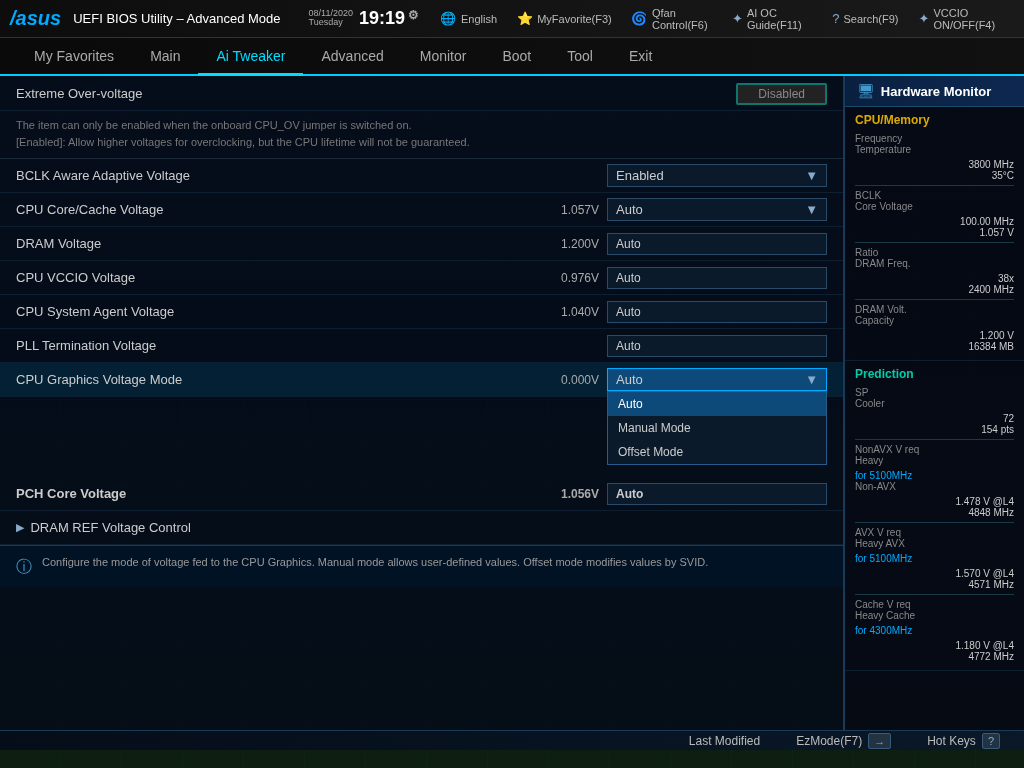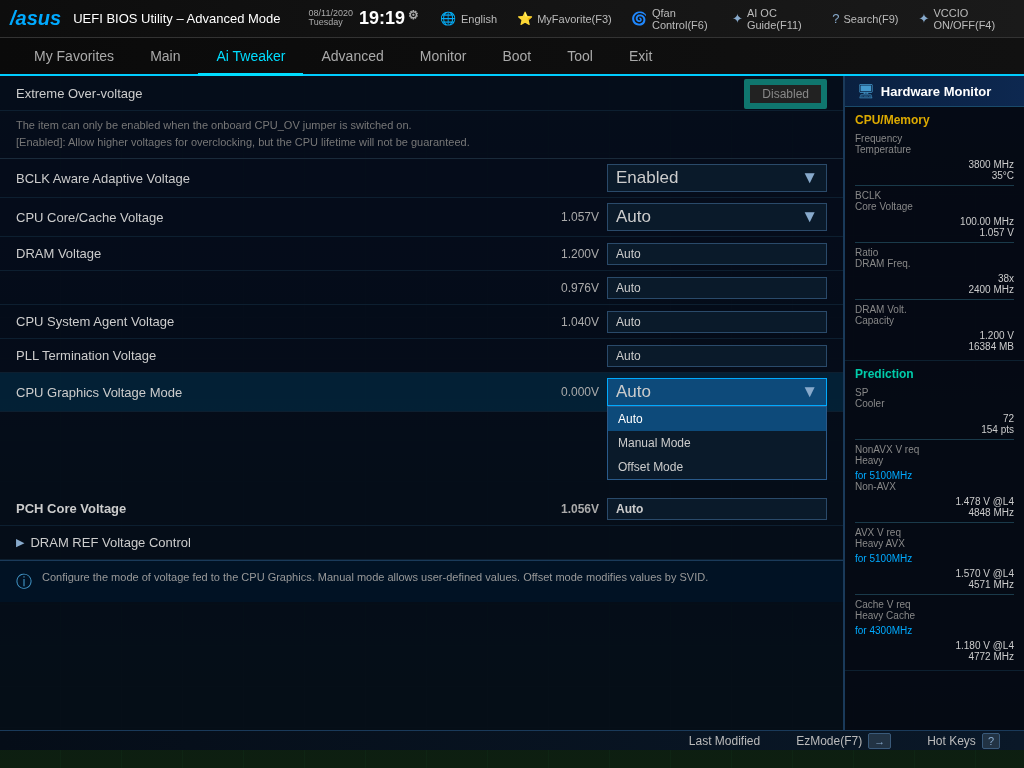--- a/index.html
+++ b/index.html
@@ -130,22 +130,22 @@
     .left-panel {
       flex: 1;
       background: rgba(5, 12, 25, 0.85);
       overflow-y: auto;
       padding: 0;
       border-right: 1px solid #1a3a5a;
     }
     .disabled-badge {
       background: #222;
       color: #888;
-      border: 6px solid #0f766e;
-      padding: 2px 12px;
+      border: 2px solid #0f766e;
+      padding: 2px 20px;
       font-size: 12px;
       border-radius: 2px;
     }
     .info-text {
       color: #777;
       font-size: 11px;
       padding: 6px 16px 8px;
       line-height: 1.5;
       border-bottom: 1px solid #1a2a3a;
     }
@@ -170,21 +170,21 @@
       margin-left: auto;
       margin-right: 8px;
       min-width: 60px;
       text-align: right;
     }
     .setting-select {
       min-width: 220px;
       background: #0a1a2a;
       border: 1px solid #2a4a6a;
       color: #ccc;
-      font-size: 17px;
+      font-size: 13px;
       padding: 3px 8px;
       display: flex;
       align-items: center;
       justify-content: space-between;
       cursor: pointer;
       position: relative;
     }
     .setting-select .arrow { color: #88aacc; }
     .setting-select-plain {
       min-width: 220px;
@@ -424,20 +424,21 @@
         </div>
       </div>
 
       <div class="setting-row">
         <span class="setting-label">DRAM Voltage</span>
         <span class="setting-value">1.200V</span>
         <div class="setting-select-plain" style="min-width:220px;">Auto</div>
       </div>
 
       <div class="setting-row">
+        <span class="setting-label">CPU VCCIO Voltage</span>
         <span class="setting-value">0.976V</span>
         <div class="setting-select-plain" style="min-width:220px;">Auto</div>
       </div>
 
       <div class="setting-row">
         <span class="setting-label">CPU System Agent Voltage</span>
         <span class="setting-value">1.040V</span>
         <div class="setting-select-plain" style="min-width:220px;">Auto</div>
       </div>
 

